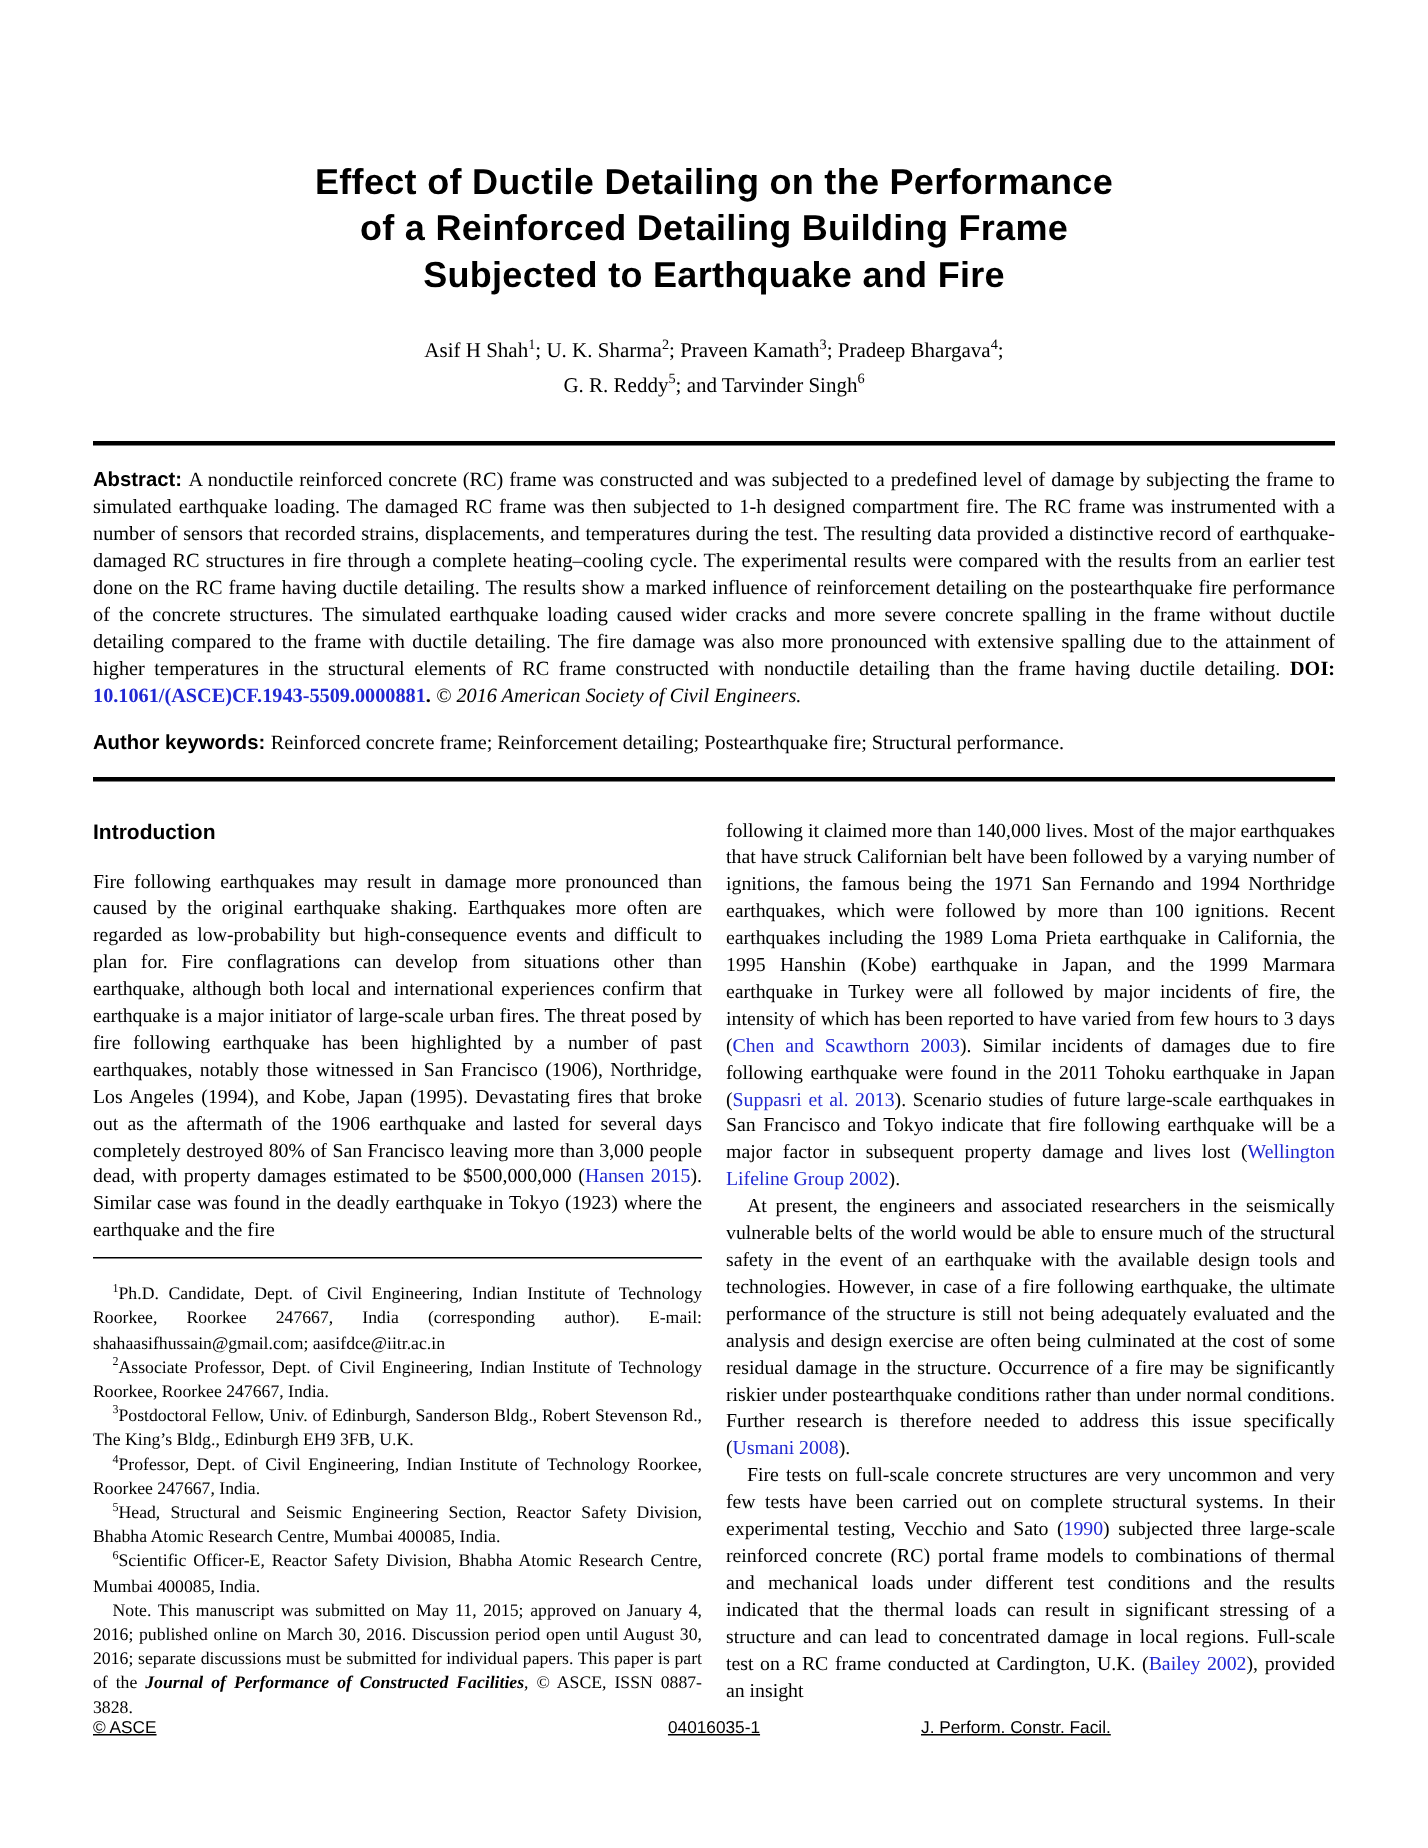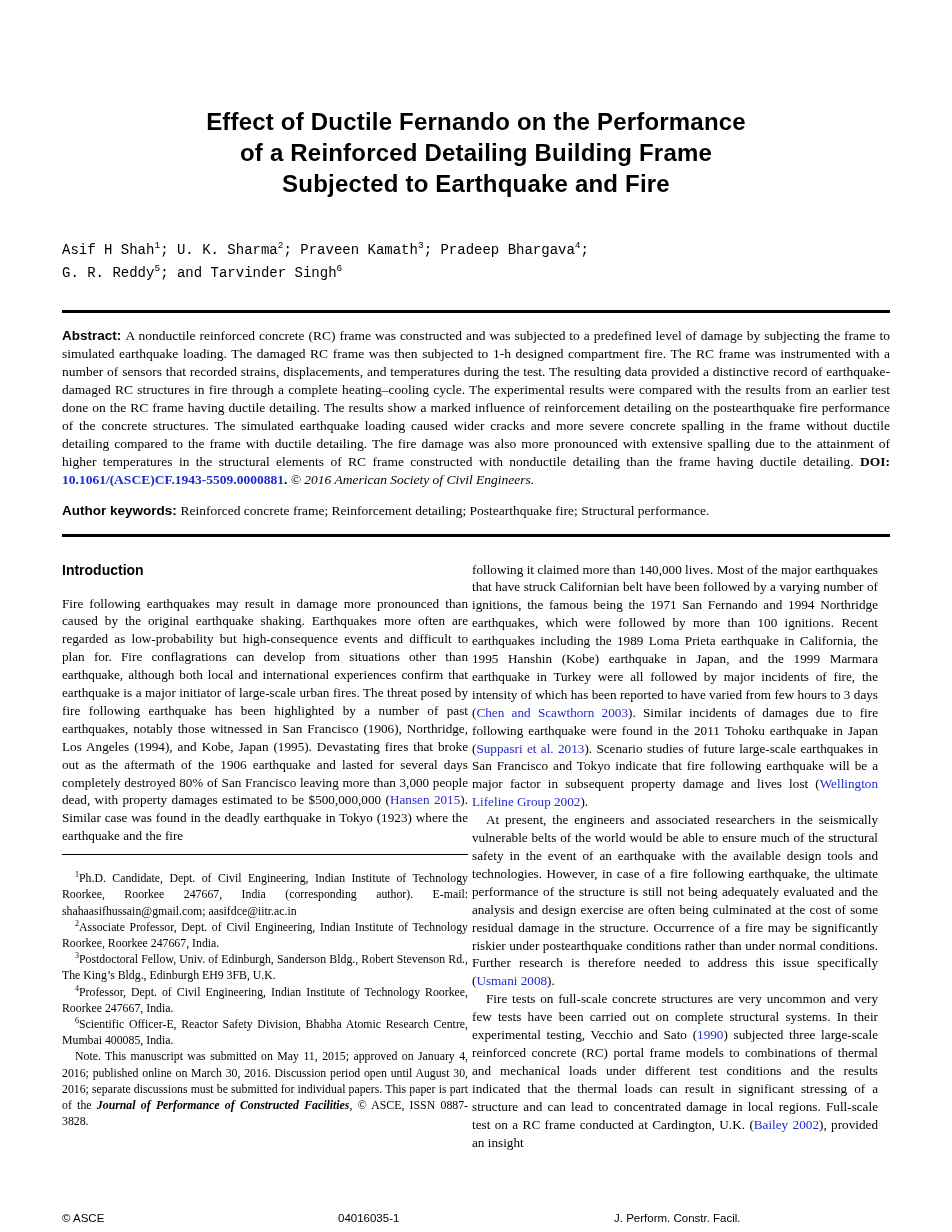--- a/index.html
+++ b/index.html
@@ -14,57 +14,57 @@
   .i { font-style:italic; }
   .sans { font-family:"Liberation Sans", sans-serif; }
   .lnk { color:var(--link,#2128d2); text-decoration:none; cursor:pointer; }
 
   sup { font-size:68%; line-height:0; vertical-align:super; }
 
   .title { margin-top:106px; text-align:center;
     font-family:"Liberation Sans", sans-serif; font-weight:bold;
     font-size:24px; line-height:31px; letter-spacing:0.2px; }
 
-  .authors { margin-top:40px; 
-    font-family:Liberation Mono, monospace; font-size:14px; line-height:23px; }
+  .authors { margin-top:24px; text-align:center;
+    font-family:Liberation Serif, serif; font-size:14px; line-height:23px; }
 
   .rule-thick { height:3px; background:#000; margin-top:25px; }
   .rule-thick2 { height:3px; background:#000; margin-top:9px; }
 
   .abstract { font-size:13.5px; line-height:18px; text-align:justify; }
   .keywords { margin-top:13px; font-size:13.5px; line-height:18px; }
 
-  .cols { display:flex; gap:4px; margin-top:24px; }
+  .cols { display:flex; gap:16px; margin-top:24px; }
   .col { width:406px; box-sizing:border-box; }
 
   .section-heading { font-family:"Liberation Sans", sans-serif; font-weight:bold;
     font-size:14px; line-height:16px; margin:1px 0 17px 0; }
 
   .para { margin:0; font-size:13.2px; line-height:17.9px; text-align:justify; }
   .para.indent { text-indent:14px; }
   .para + .para { margin-top:0; }
 
   .fnblock { margin-top:9px; border-top:1.5px solid #000; padding-top:15px; }
   .fn { margin:0; font-size:11.8px; line-height:16.2px; text-align:justify; text-indent:13px; }
 
-  .footer { position:absolute; left:62px; right:62px; top:1212px;
+  .footer { position:absolute; left:62px; right:62px; top:1146px;
     display:flex; align-items:baseline;
-    font-family:"Liberation Sans", sans-serif; font-size:11.5px; }
+    font-family:"Liberation Sans", sans-serif; font-size:11.5px;text-decoration:underline; }
   .footer .fl { flex:1; text-align:left; }
-  .footer .fc { flex:1; text-align:left; }
+  .footer .fc { flex:1; text-align:center; }
   .footer .fr { flex:1; text-align:left; }
 </style>
 </head>
 <body>
 
 <div class="page">
   <div class="content">
 
     <div class="title">
-      <div>Effect of Ductile Fernando on the Performance</div>
+      <div>Effect of Ductile Detailing on the Performance</div>
       <div>of a Reinforced Detailing Building Frame</div>
       <div>Subjected to Earthquake and Fire</div>
     </div>
 
     <div class="authors">
       <div><span>Asif H Shah</span><sup>1</sup><span>; U. K. Sharma</span><sup>2</sup><span>; Praveen Kamath</span><sup>3</sup><span>; Pradeep Bhargava</span><sup>4</sup><span>;</span></div>
       <div><span>G. R. Reddy</span><sup>5</sup><span>; and Tarvinder Singh</span><sup>6</sup></div>
     </div>
 
     <div class="rule-thick"></div>
@@ -79,20 +79,21 @@
 
       <div class="col">
         <h2 class="section-heading">Introduction</h2>
         <p class="para"><span>Fire following earthquakes may result in damage more pronounced than caused by the original earthquake shaking. Earthquakes more often are regarded as low-probability but high-consequence events and difficult to plan for. Fire conflagrations can develop from situations other than earthquake, although both local and international experiences confirm that earthquake is a major initiator of large-scale urban fires. The threat posed by fire following earthquake has been highlighted by a number of past earthquakes, notably those witnessed in San Francisco (1906), Northridge, Los Angeles (1994), and Kobe, Japan (1995). Devastating fires that broke out as the aftermath of the 1906 earthquake and lasted for several days completely destroyed 80% of San Francisco leaving more than 3,000 people dead, with property damages estimated to be $500,000,000 (</span><span class="lnk">Hansen 2015</span><span>). Similar case was found in the deadly earthquake in Tokyo (1923) where the earthquake and the fire</span></p>
 
         <div class="fnblock">
           <p class="fn"><sup>1</sup><span>Ph.D. Candidate, Dept. of Civil Engineering, Indian Institute of Technology Roorkee, Roorkee 247667, India (corresponding author). E-mail: shahaasifhussain@gmail.com; aasifdce@iitr.ac.in</span></p>
           <p class="fn"><sup>2</sup><span>Associate Professor, Dept. of Civil Engineering, Indian Institute of Technology Roorkee, Roorkee 247667, India.</span></p>
           <p class="fn"><sup>3</sup><span>Postdoctoral Fellow, Univ. of Edinburgh, Sanderson Bldg., Robert Stevenson Rd., The King’s Bldg., Edinburgh EH9 3FB, U.K.</span></p>
           <p class="fn"><sup>4</sup><span>Professor, Dept. of Civil Engineering, Indian Institute of Technology Roorkee, Roorkee 247667, India.</span></p>
+          <p class="fn"><sup>5</sup><span>Head, Structural and Seismic Engineering Section, Reactor Safety Division, Bhabha Atomic Research Centre, Mumbai 400085, India.</span></p>
           <p class="fn"><sup>6</sup><span>Scientific Officer-E, Reactor Safety Division, Bhabha Atomic Research Centre, Mumbai 400085, India.</span></p>
           <p class="fn"><span>Note. This manuscript was submitted on May 11, 2015; approved on January 4, 2016; published online on March 30, 2016. Discussion period open until August 30, 2016; separate discussions must be submitted for individual papers. This paper is part of the </span><span class="b i">Journal of Performance of Constructed Facilities</span><span>, © ASCE, ISSN 0887-3828.</span></p>
         </div>
       </div>
 
       <div class="col">
         <p class="para"><span>following it claimed more than 140,000 lives. Most of the major earthquakes that have struck Californian belt have been followed by a varying number of ignitions, the famous being the 1971 San Fernando and 1994 Northridge earthquakes, which were followed by more than 100 ignitions. Recent earthquakes including the 1989 Loma Prieta earthquake in California, the 1995 Hanshin (Kobe) earthquake in Japan, and the 1999 Marmara earthquake in Turkey were all followed by major incidents of fire, the intensity of which has been reported to have varied from few hours to 3 days (</span><span class="lnk">Chen and Scawthorn 2003</span><span>). Similar incidents of damages due to fire following earthquake were found in the 2011 Tohoku earthquake in Japan (</span><span class="lnk">Suppasri et al. 2013</span><span>). Scenario studies of future large-scale earthquakes in San Francisco and Tokyo indicate that fire following earthquake will be a major factor in subsequent property damage and lives lost (</span><span class="lnk">Wellington Lifeline Group 2002</span><span>).</span></p>
         <p class="para indent"><span>At present, the engineers and associated researchers in the seismically vulnerable belts of the world would be able to ensure much of the structural safety in the event of an earthquake with the available design tools and technologies. However, in case of a fire following earthquake, the ultimate performance of the structure is still not being adequately evaluated and the analysis and design exercise are often being culminated at the cost of some residual damage in the structure. Occurrence of a fire may be significantly riskier under postearthquake conditions rather than under normal conditions. Further research is therefore needed to address this issue specifically (</span><span class="lnk">Usmani 2008</span><span>).</span></p>
         <p class="para indent"><span>Fire tests on full-scale concrete structures are very uncommon and very few tests have been carried out on complete structural systems. In their experimental testing, Vecchio and Sato (</span><span class="lnk">1990</span><span>) subjected three large-scale reinforced concrete (RC) portal frame models to combinations of thermal and mechanical loads under different test conditions and the results indicated that the thermal loads can result in significant stressing of a structure and can lead to concentrated damage in local regions. Full-scale test on a RC frame conducted at Cardington, U.K. (</span><span class="lnk">Bailey 2002</span><span>), provided an insight</span></p>
       </div>

